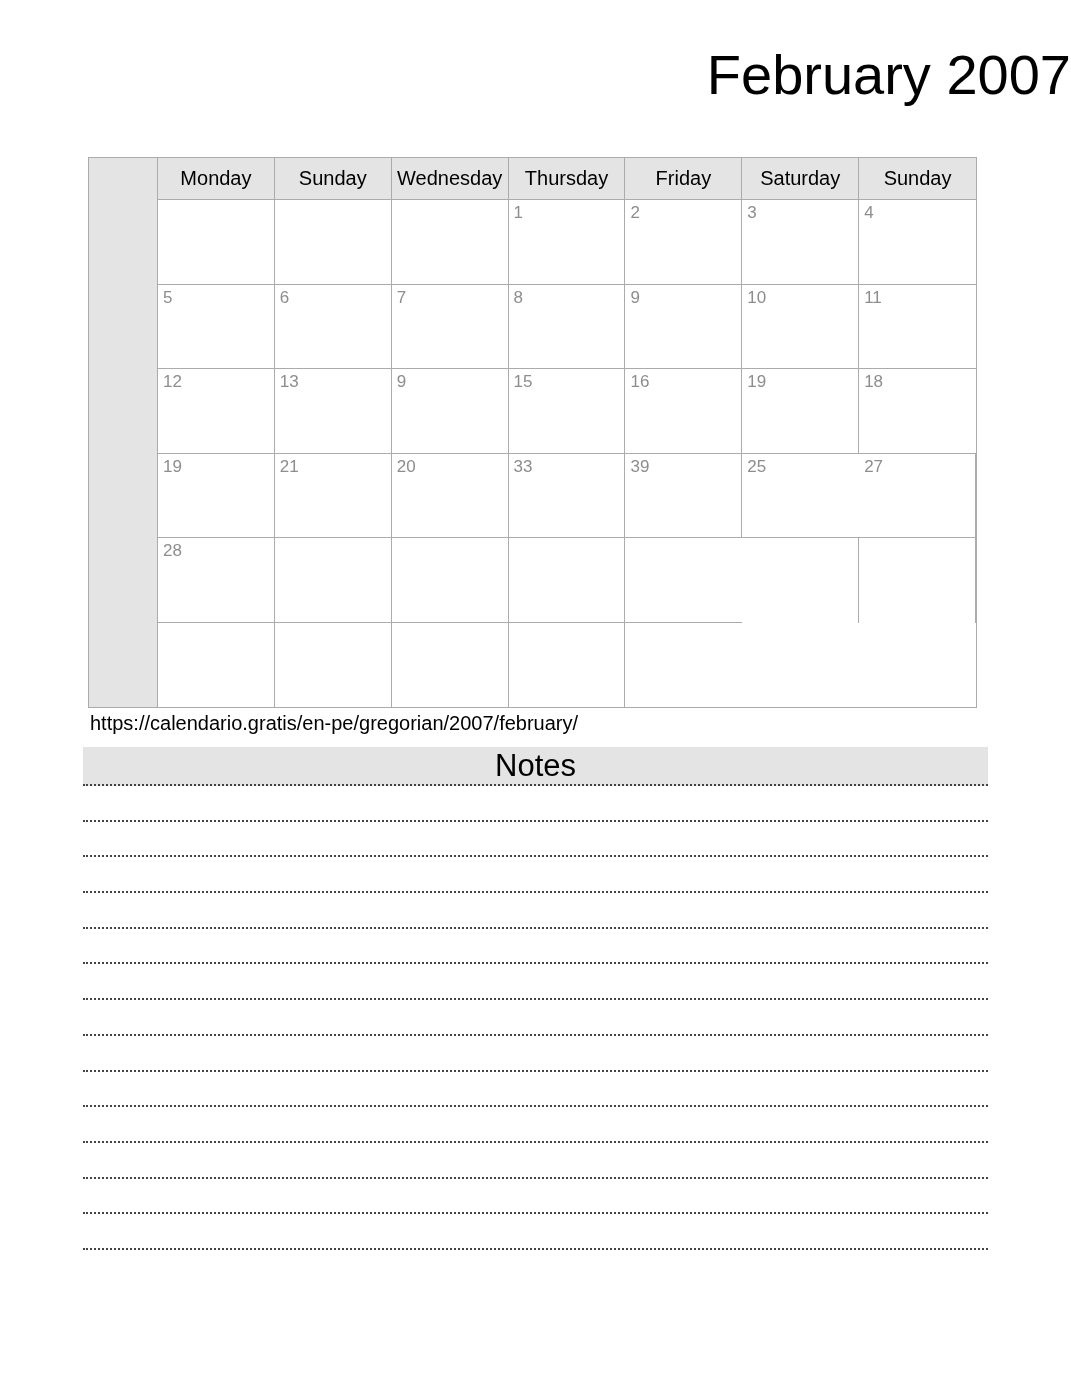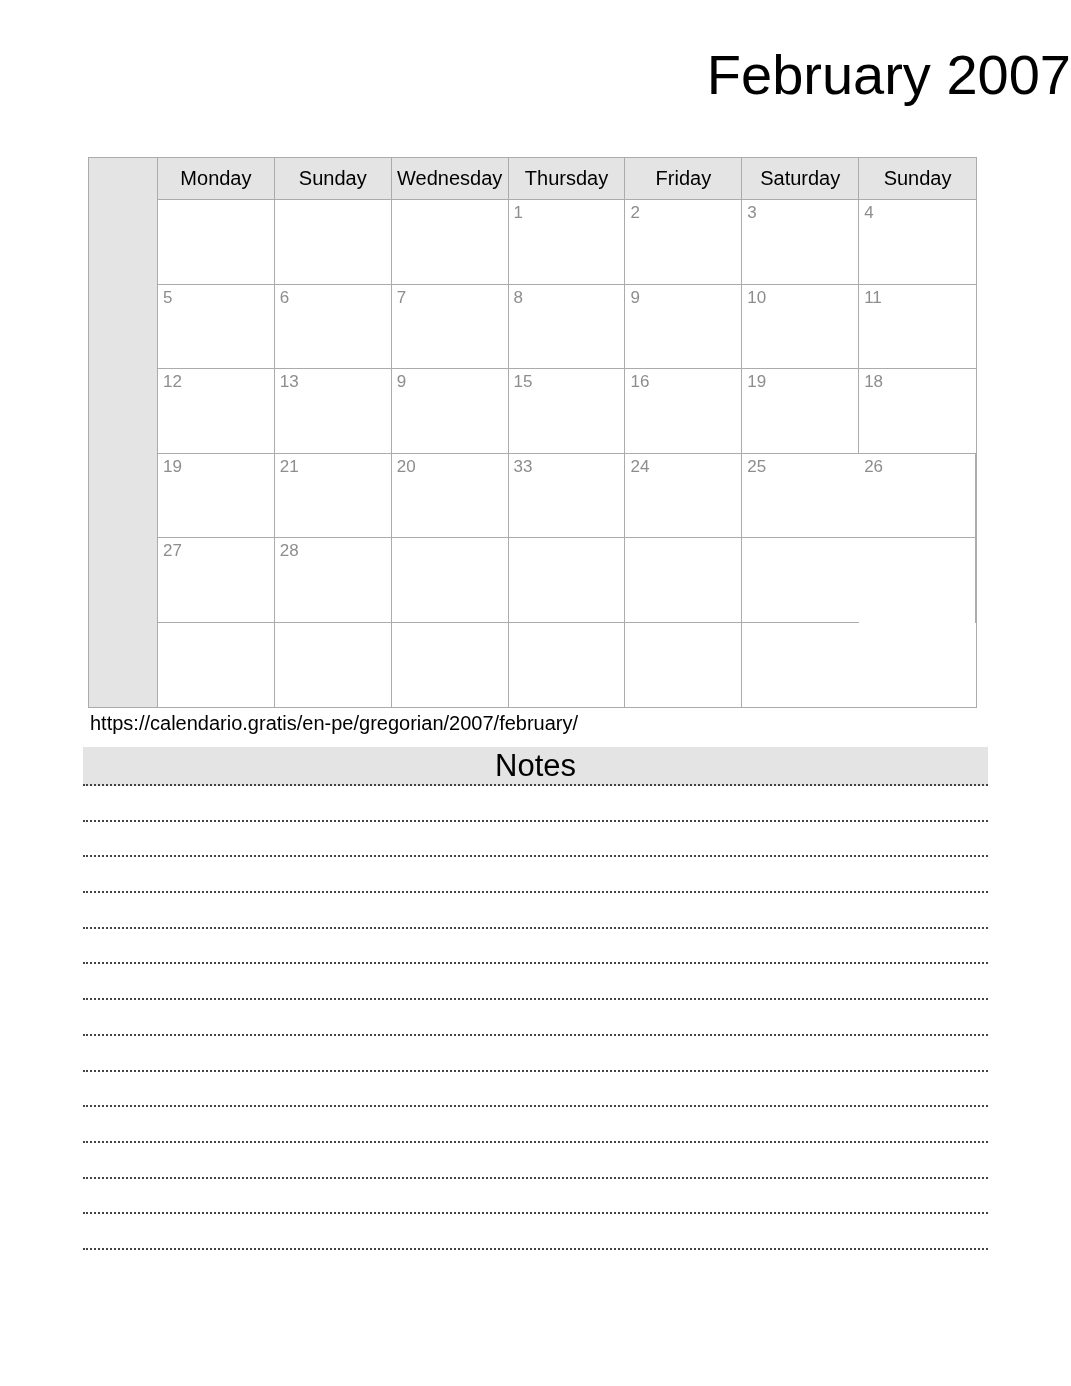--- a/index.html
+++ b/index.html
@@ -99,23 +99,22 @@
     <div class="dcell"><span class="date-num">13</span></div>
     <div class="dcell"><span class="date-num">9</span></div>
     <div class="dcell"><span class="date-num">15</span></div>
     <div class="dcell"><span class="date-num">16</span></div>
     <div class="dcell"><span class="date-num">19</span></div>
     <div class="dcell last-col"><span class="date-num">18</span></div>
     <div class="dcell"><span class="date-num">19</span></div>
     <div class="dcell"><span class="date-num">21</span></div>
     <div class="dcell"><span class="date-num">20</span></div>
     <div class="dcell"><span class="date-num">33</span></div>
-    <div class="dcell"><span class="date-num">24</span></div>
+    <div class="dcell"><span class="date-num">39</span></div>
     <div class="dcell last-col"><span class="date-num">25</span></div>
-    <div class="dcell"><span class="date-num">26</span></div>
     <div class="dcell"><span class="date-num">27</span></div>
     <div class="dcell"><span class="date-num">28</span></div>
     <div class="dcell"></div>
     <div class="dcell"></div>
     <div class="dcell"></div>
     <div class="dcell last-col"></div>
     <div class="dcell last-row"></div>
     <div class="dcell last-row"></div>
     <div class="dcell last-row"></div>
     <div class="dcell last-row"></div>

